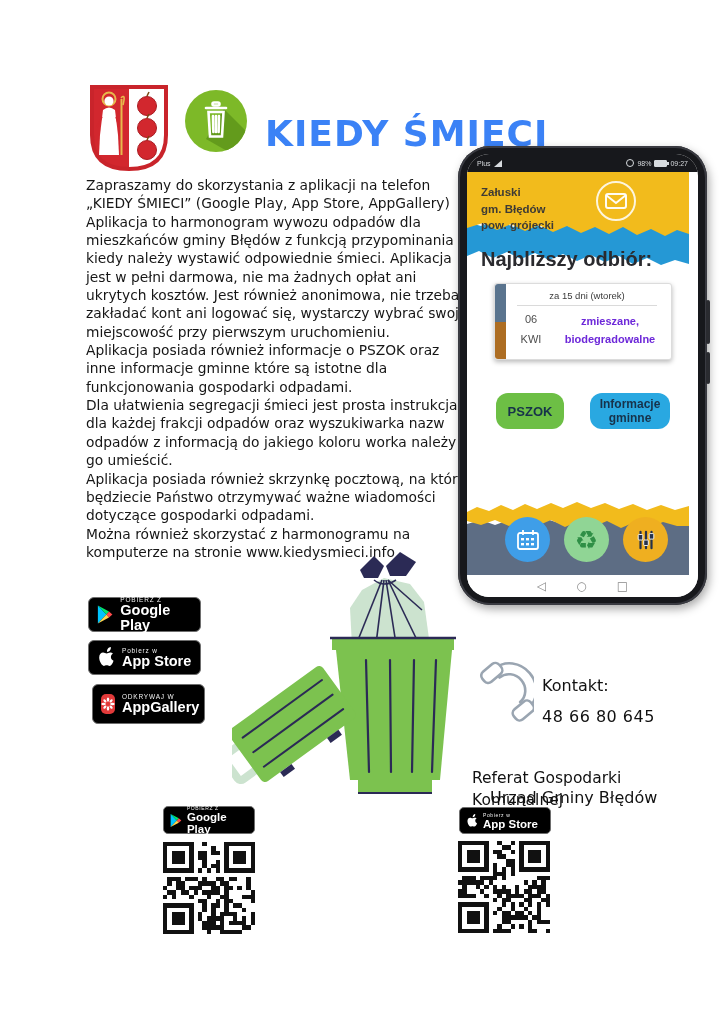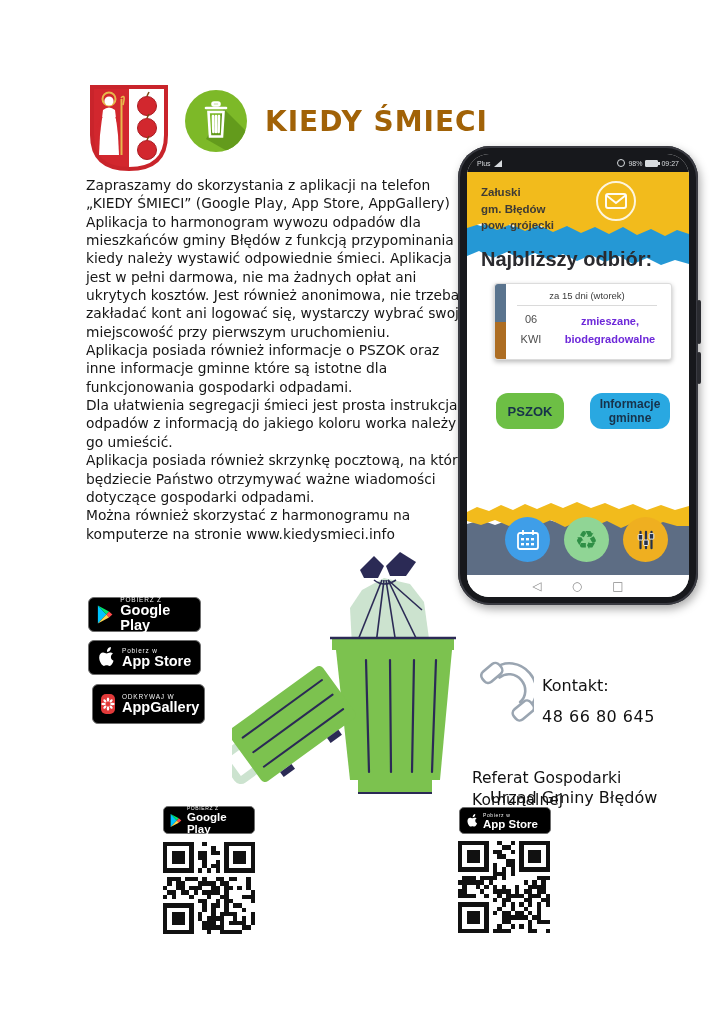--- a/index.html
+++ b/index.html
@@ -4,31 +4,31 @@
 <style>
   html,body{margin:0;padding:0;background:#fff;}
   #canvas{position:relative;width:724px;height:1024px;background:#ffffff;overflow:hidden;
           font-family:"DejaVu Sans",sans-serif;color:#141414;}
   .abs{position:absolute;}
   .b{font-weight:normal;}
 
   
   #coat{left:88px;top:83px;width:82px;height:90px;}
   #applogo{left:184px;top:89px;width:64px;height:64px;}
-  #title{left:265px;top:105px;font-size:28px;font-weight:bold;color:#a16207;letter-spacing:1px;
+  #title{left:265px;top:113px;font-size:36px;font-weight:bold;color:#3b82f6;letter-spacing:1px;
          font-family:"DejaVu Sans",sans-serif;}
 
   
   #intro{left:86px;top:176px;width:400px;font-size:13.8px;line-height:18.35px;color:#161616;}
   #intro div{white-space:nowrap;}
 
   
   #phone{left:458px;top:146px;width:240px;height:459px;background:#17181C;border-radius:32px;
          box-shadow:inset 0 0 0 2px #3A3B42, 2px 4px 10px rgba(0,0,0,.35);
-         font-family:"Liberation Sans",sans-serif;}
+         font-family:"Liberation Sans",sans-serif;padding-left:9px;}
   .sidebtn{position:absolute;right:-3px;width:4px;background:#2A2B30;border-radius:2px;}
   #sidebtn1{top:154px;height:44px;}
   #sidebtn2{top:206px;height:32px;}
   #screen{position:absolute;left:9px;top:8px;right:9px;bottom:8px;background:#fff;border-radius:22px;overflow:hidden;}
   #statusbar{position:absolute;left:0;top:0;width:100%;height:18px;background:#17181C;color:#D8DBDF;
              font-size:7px;display:flex;justify-content:space-between;align-items:center;box-sizing:border-box;padding:0 10px;}
   .sb-left,.sb-right{display:flex;align-items:center;gap:3px;}
   .battery{width:11px;height:5px;border:1px solid #D8DBDF;border-radius:1px;position:relative;background:#D8DBDF;}
   .battery:after{content:"";position:absolute;right:-3px;top:1px;width:2px;height:3px;background:#D8DBDF;}
   .sb-clockring{width:6px;height:6px;border:1px solid #D8DBDF;border-radius:50%;}
@@ -157,20 +157,21 @@
       <div><span>mieszkańców gminy </span><span class="b">Błędów</span><span> z funkcją przypominania</span></div>
       <div><span>kiedy należy wystawić odpowiednie śmieci. Aplikacja</span></div>
       <div><span>jest w pełni darmowa, nie ma żadnych opłat ani</span></div>
       <div><span>ukrytych kosztów. Jest również anonimowa, nie trzeba</span></div>
       <div><span>zakładać kont ani logować się, wystarczy wybrać swoją</span></div>
       <div><span>miejscowość przy pierwszym uruchomieniu.</span></div>
       <div><span>Aplikacja posiada również informacje o PSZOK oraz</span></div>
       <div><span>inne informacje gminne które są istotne dla</span></div>
       <div><span>funkcjonowania gospodarki odpadami.</span></div>
       <div><span>Dla ułatwienia segregacji śmieci jest prosta instrukcja</span></div>
+      <div><span>dla każdej frakcji odpadów oraz wyszukiwarka nazw</span></div>
       <div><span>odpadów z informacją do jakiego koloru worka należy</span></div>
       <div><span>go umieścić.</span></div>
       <div><span>Aplikacja posiada również skrzynkę pocztową, na którą</span></div>
       <div><span>będziecie Państwo otrzymywać ważne wiadomości</span></div>
       <div><span>dotyczące gospodarki odpadami.</span></div>
       <div><span>Można również skorzystać z harmonogramu na</span></div>
       <div><span>komputerze na stronie www.kiedysmieci.info</span></div>
     </div>
 
   <div class="abs" id="phone">

